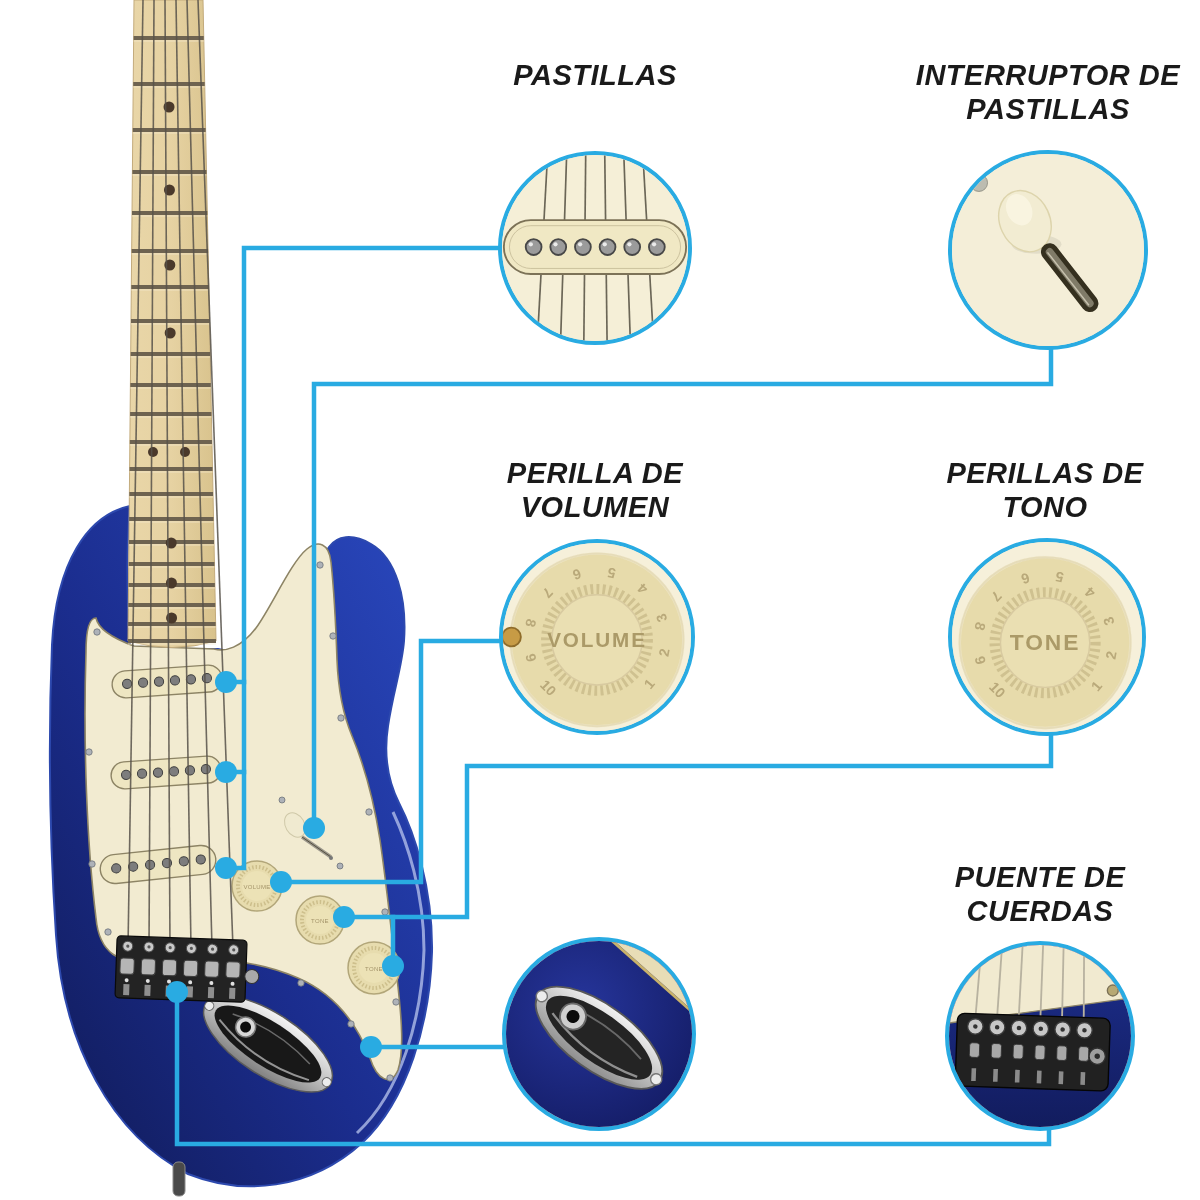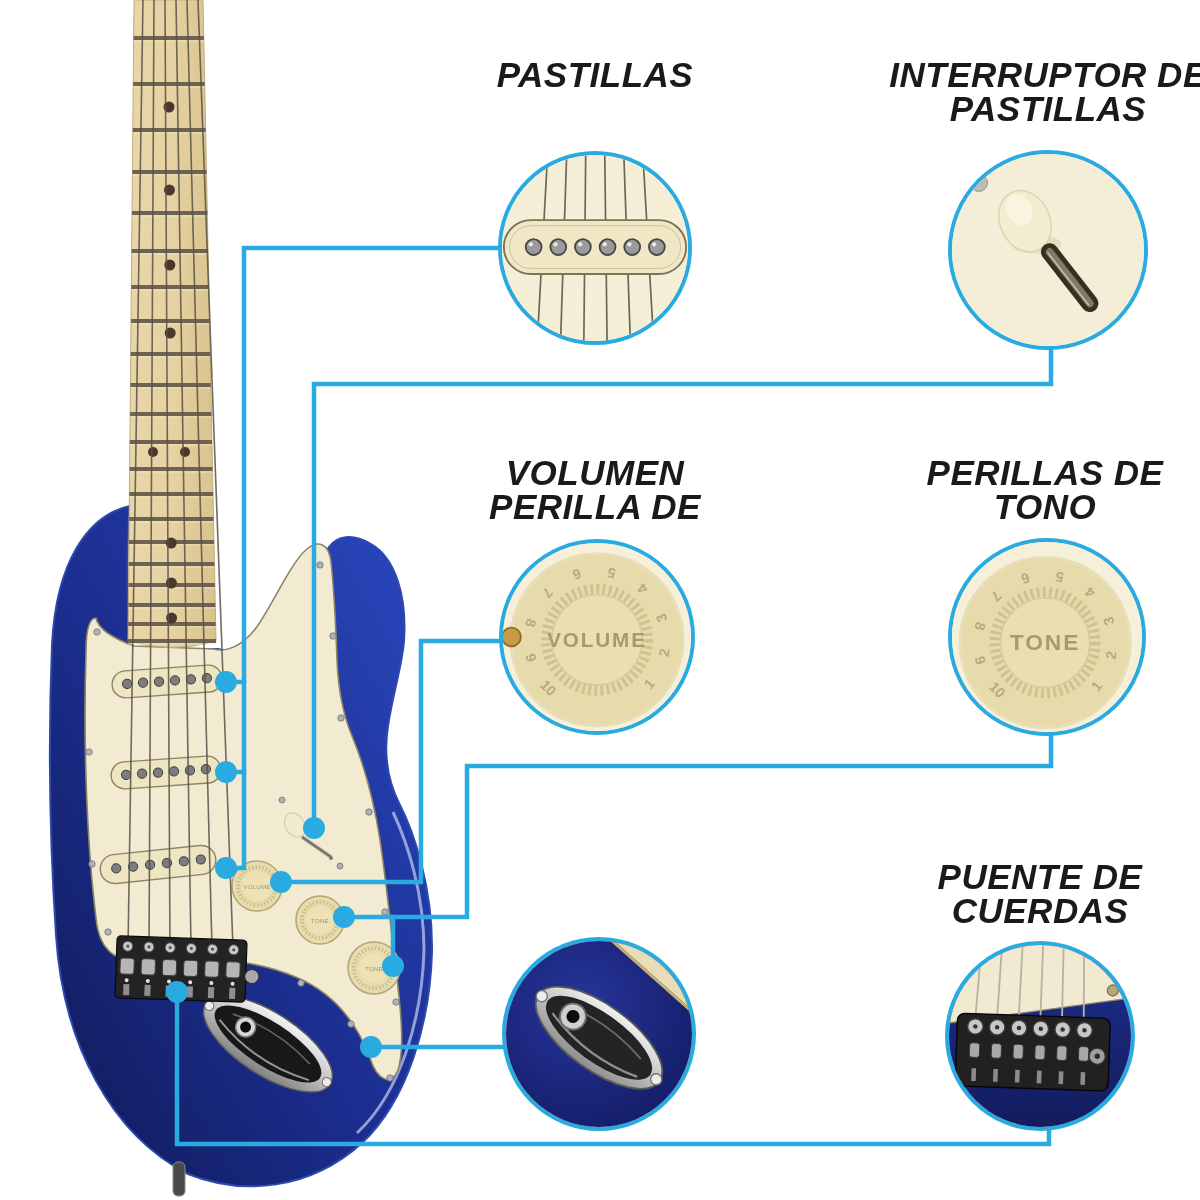--- a/index.html
+++ b/index.html
@@ -3,21 +3,21 @@
 <meta charset="utf-8">
 <style>
   :root { --accent:#29abe2; --label:#1a1a1a; }
   html,body{margin:0;padding:0;background:#fff;}
   .canvas{position:relative;width:1200px;height:1200px;background:#fff;overflow:hidden;
           font-family:"Liberation Sans", sans-serif;}
   .layer{position:absolute;left:0;top:0;width:1200px;height:1200px;}
   .accent-stroke{stroke:var(--accent);fill:none;stroke-width:4.5;stroke-linecap:square;stroke-linejoin:miter;}
   .accent-fill{fill:var(--accent);}
   .label{position:absolute;text-align:center;color:var(--label);
-         font-style:italic;font-weight:600;font-size:35px;line-height:34px;letter-spacing:.5px;}
+         font-style:italic;font-weight:600;font-size:29px;line-height:34px;letter-spacing:.5px;}
   .circle{position:absolute;border:4px solid var(--accent);border-radius:50%;
           overflow:hidden;box-sizing:border-box;background:#f5efd7;}
   .circle svg{display:block;width:100%;height:100%;}
   .dial-num{font-family:"Liberation Sans", sans-serif;font-size:15px;font-weight:bold;
             fill:#b9a97a;text-anchor:middle;}
   .knob-word{font-family:"Liberation Sans", sans-serif;font-weight:bold;fill:#ab9a68;
              text-anchor:middle;letter-spacing:2px;}
   .mini-knob-word{font-family:"Liberation Sans", sans-serif;font-size:6px;fill:#a4946a;
                   text-anchor:middle;letter-spacing:.3px;}
 </style>
@@ -301,22 +301,22 @@
 
   <div class="label" style="left:420px;top:58px;width:350px;">
     <div>PASTILLAS</div>
     <div></div>
   </div>
   <div class="label" style="left:873px;top:58px;width:350px;">
     <div>INTERRUPTOR DE</div>
     <div>PASTILLAS</div>
   </div>
   <div class="label" style="left:420px;top:456px;width:350px;">
+    <div>PERILLA DE</div>
     <div>VOLUMEN</div>
-    <div>PERILLA DE</div>
   </div>
   <div class="label" style="left:870px;top:456px;width:350px;">
     <div>PERILLAS DE</div>
     <div>TONO</div>
   </div>
   <div class="label" style="left:865px;top:860px;width:350px;">
     <div>PUENTE DE</div>
     <div>CUERDAS</div>
   </div>
 

